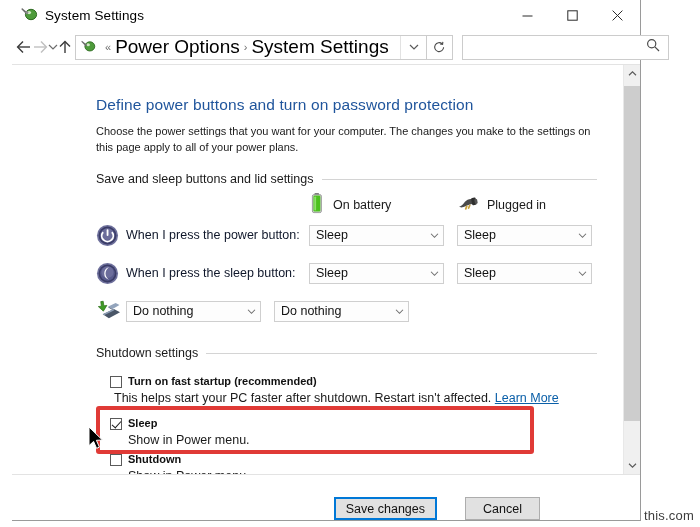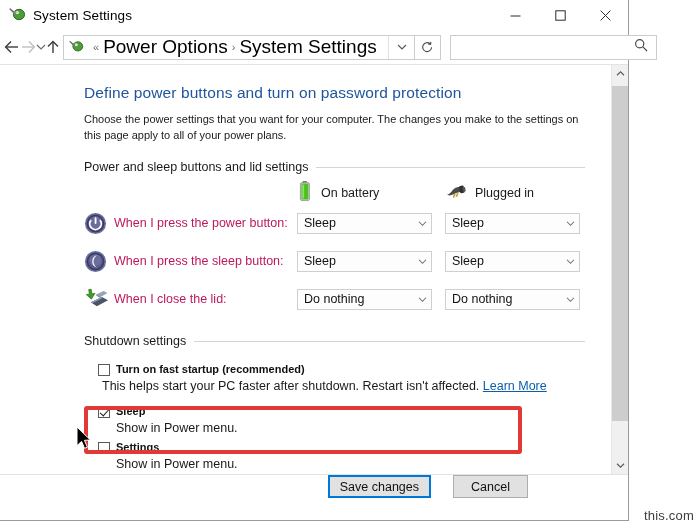--- a/index.html
+++ b/index.html
@@ -6,21 +6,21 @@
   html, body {
     width: 700px; height: 527px;
     background: #ffffff;
     font-family: "Liberation Sans", sans-serif;
     overflow: hidden;
   }
 
   
   #window {
     position: absolute;
-    left: 0; top: 0;
+    left: 12px; top: 0;
     width: 629px; height: 521px;
     background: #ffffff;
     border: 1px solid #9a9a9a;
     border-left: none;
     border-top: none;
     display: flex; flex-direction: column;
   }
 
   
   #titlebar {
@@ -108,20 +108,21 @@
     padding: 19px 0 0 0;
     background: #fff;
   }
   .inner { padding-left: 84px; padding-right: 26px; }
 
   h1.page-title {
     font-size: 15.5px; font-weight: normal;
     color: #20559c;
     margin-bottom: 9px;
     letter-spacing: .1px;
+    margin-top: 12px;
   }
   p.page-desc {
     font-size: 11px; color: #1a1a1a; line-height: 16px;
     max-width: 516px;
     margin-bottom: 17px;
   }
 
   
   .group-head {
     display: flex; align-items: center;
@@ -144,21 +145,21 @@
   .colhead .lbl { font-size: 12.5px; color: #1a1a1a; margin-left: 8px; }
 
   
   .srow {
     display: flex; align-items: center;
     height: 38px;
   }
   .srow .ricon { width: 30px; flex: 0 0 auto; display: flex; align-items: center; }
   .srow .rlabel {
     width: 183px; flex: 0 0 auto;
-    font-size: 12.5px; color: #be185d;
+    font-size: 12.5px; color: #0f172a;
   }
   .combo {
     width: 135px; height: 21px; flex: 0 0 auto;
     border: 1px solid #cfcfcf;
     background: #fdfdfd;
     display: flex; align-items: center;
     margin-right: 13px;
   }
   .combo .cval {
     flex: 1 1 auto; font-size: 12.5px; color: #111;
@@ -228,23 +229,23 @@
     position: absolute; left: 0; top: 4px;
     width: 16px; height: 335px;
     background: #cdcdcd;
   }
 
   
   #footer-sep { height: 1px; background: #e3e3e3; flex: 0 0 auto; }
   #footer {
     height: 45px; flex: 0 0 auto;
     background: #fff;
-    display: flex; align-items: flex-start; justify-content: flex-end;
+    display: flex; align-items: flex-end; justify-content: flex-end;
     padding-right: 100px;
-    gap: 22px;
+    gap: 28px;
   }
   .btn {
     height: 23px; min-width: 75px;
     padding: 0 11px;
     font-family: "Liberation Sans", sans-serif;
     font-size: 12.5px; color: #111;
     background: #e1e1e1;
     border: 1px solid #adadad;
     display: flex; align-items: center; justify-content: center;
   }
@@ -365,21 +366,21 @@
   <div id="nav-sep"></div>
 
   <div id="bodywrap">
     <div id="content">
       <div class="inner">
 
         <h1 class="page-title">Define power buttons and turn on password protection</h1>
         <p class="page-desc">Choose the power settings that you want for your computer. The changes you make to the settings on this page apply to all of your power plans.</p>
 
         <div class="group-head">
-          <span>Power and sleep buttons and lid settings</span>
+          <span>Save and sleep buttons and lid settings</span>
           <span class="rule"></span>
         </div>
 
         <div class="col-heads">
           <div class="spacer"></div>
           <div class="colhead">
             <span>
               <svg width="16" height="22" viewBox="0 0 16 22">
                 <rect x="5.6" y="1" width="4.4" height="2" rx="0.6" fill="#7e7e7e"></rect>
                 <rect x="3.4" y="2.6" width="9" height="18" rx="1.6" fill="#d9d9d9" stroke="#8a8a8a" stroke-width="0.8"></rect>
@@ -465,21 +466,20 @@
         <div class="srow">
           <div class="ricon">
             <svg width="25" height="22" viewBox="0 0 26 22">
               <path d="M7 14.4 L18.6 8.8 L25 12.4 L13.4 18.6 Z" fill="#4a5668"></path>
               <path d="M7 14.4 L18.6 8.8 L18.6 10.4 L8.2 15.4 Z" fill="#8fa0b8"></path>
               <path d="M12.8 6.2 L20.4 2.6 L24.4 4.8 L17.2 8.8 Z" fill="#93a4bc"></path>
               <path d="M12.8 6.2 L17.2 8.8 L17.2 10 L12.8 7.4 Z" fill="#5d6b80"></path>
               <path d="M5.6 1 L5.6 5.8 L2.4 5.8 L6.9 11.2 L11.4 5.8 L8.2 5.8 L8.2 1 Z" fill="#3f9c26" stroke="#2b6e19" stroke-width=".7" transform="rotate(-8 6.9 6)"></path>
             </svg>
           </div>
-          <div class="rlabel">When I close the lid:</div>
           <div class="combo">
             <span class="cval">Do nothing</span>
             <span class="carrow">
               <svg width="9" height="7" viewBox="0 0 10 8">
                   <path d="M1 2 L5 6 L9 2" fill="none" stroke="#6d6d6d" stroke-width="1.2"></path>
                 </svg>
             </span>
           </div>
           <div class="combo">
             <span class="cval">Do nothing</span>
@@ -516,21 +516,21 @@
             <div class="cbrow">
               <span class="cbox checked"></span>
               <span class="cb-title">Sleep</span>
             </div>
             <div class="cb-sub" style="margin-left:18px;">Show in Power menu.</div>
           </div>
 
           <div class="opt-block" style="margin-left:14px;">
             <div class="cbrow">
               <span class="cbox"></span>
-              <span class="cb-title">Settings</span>
+              <span class="cb-title">Shutdown</span>
             </div>
             <div class="cb-sub" style="margin-left:18px;">Show in Power menu.</div>
           </div>
 
         </div>
 
       </div>
 
       <div id="redbox"></div>
 

